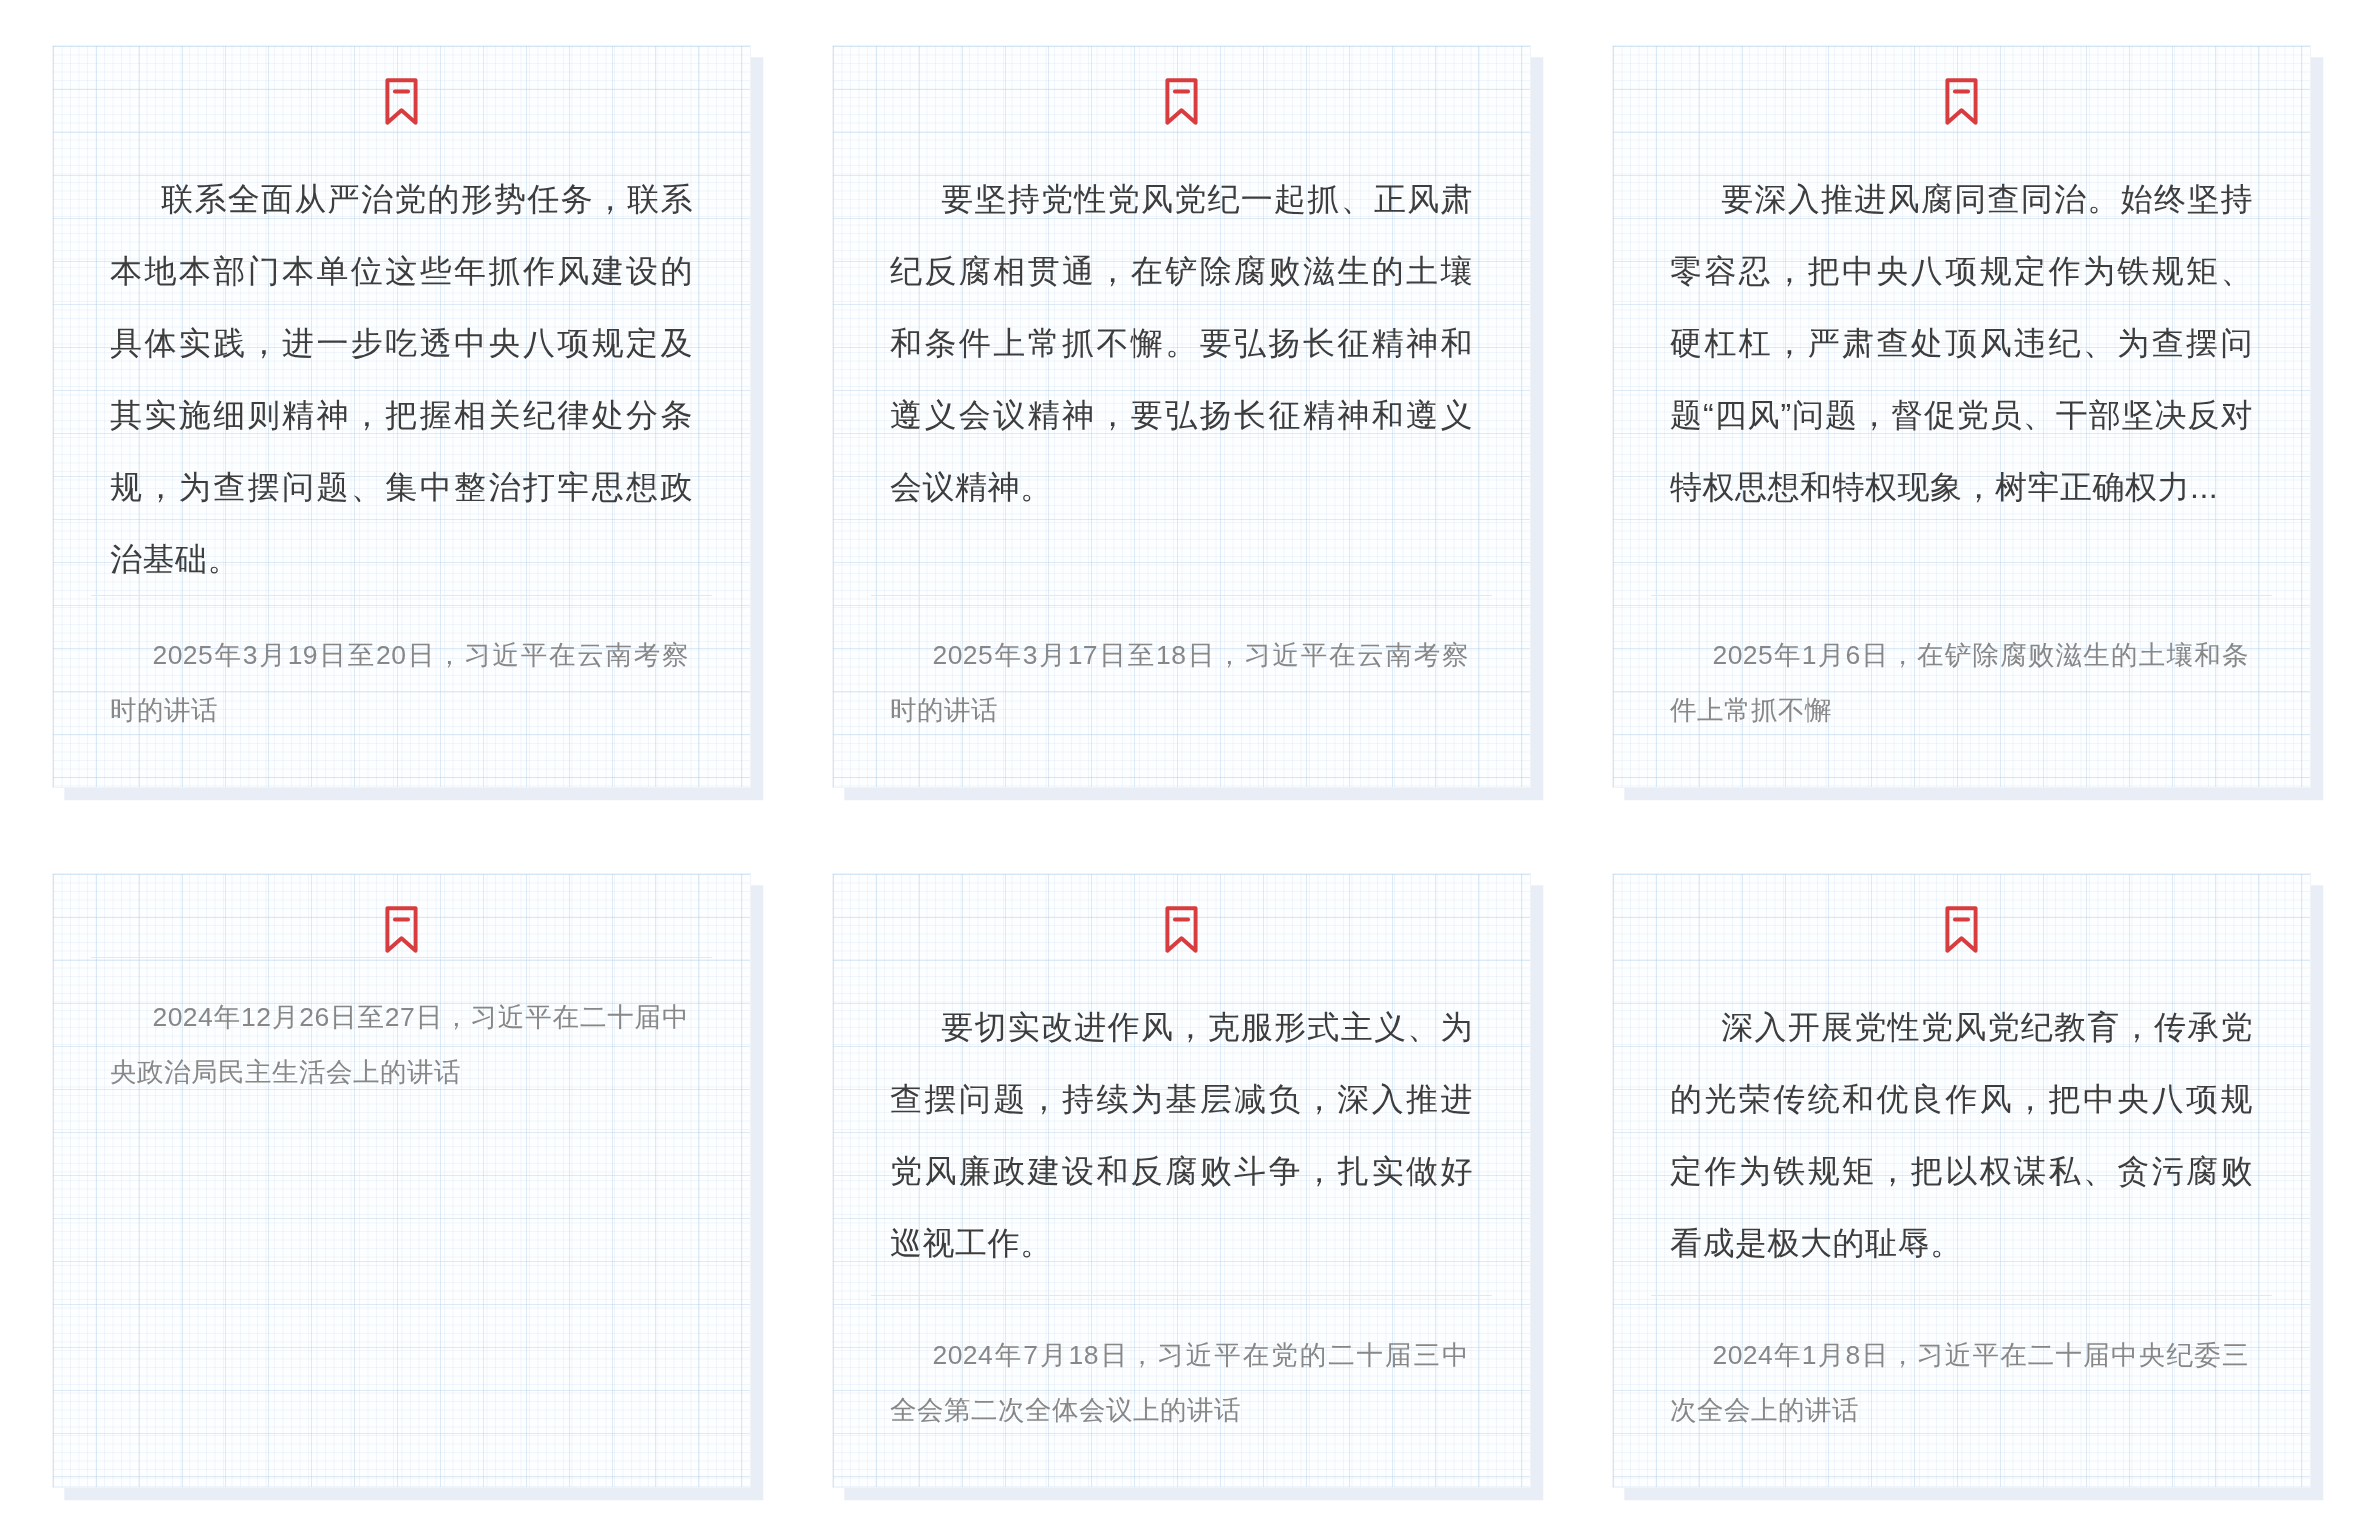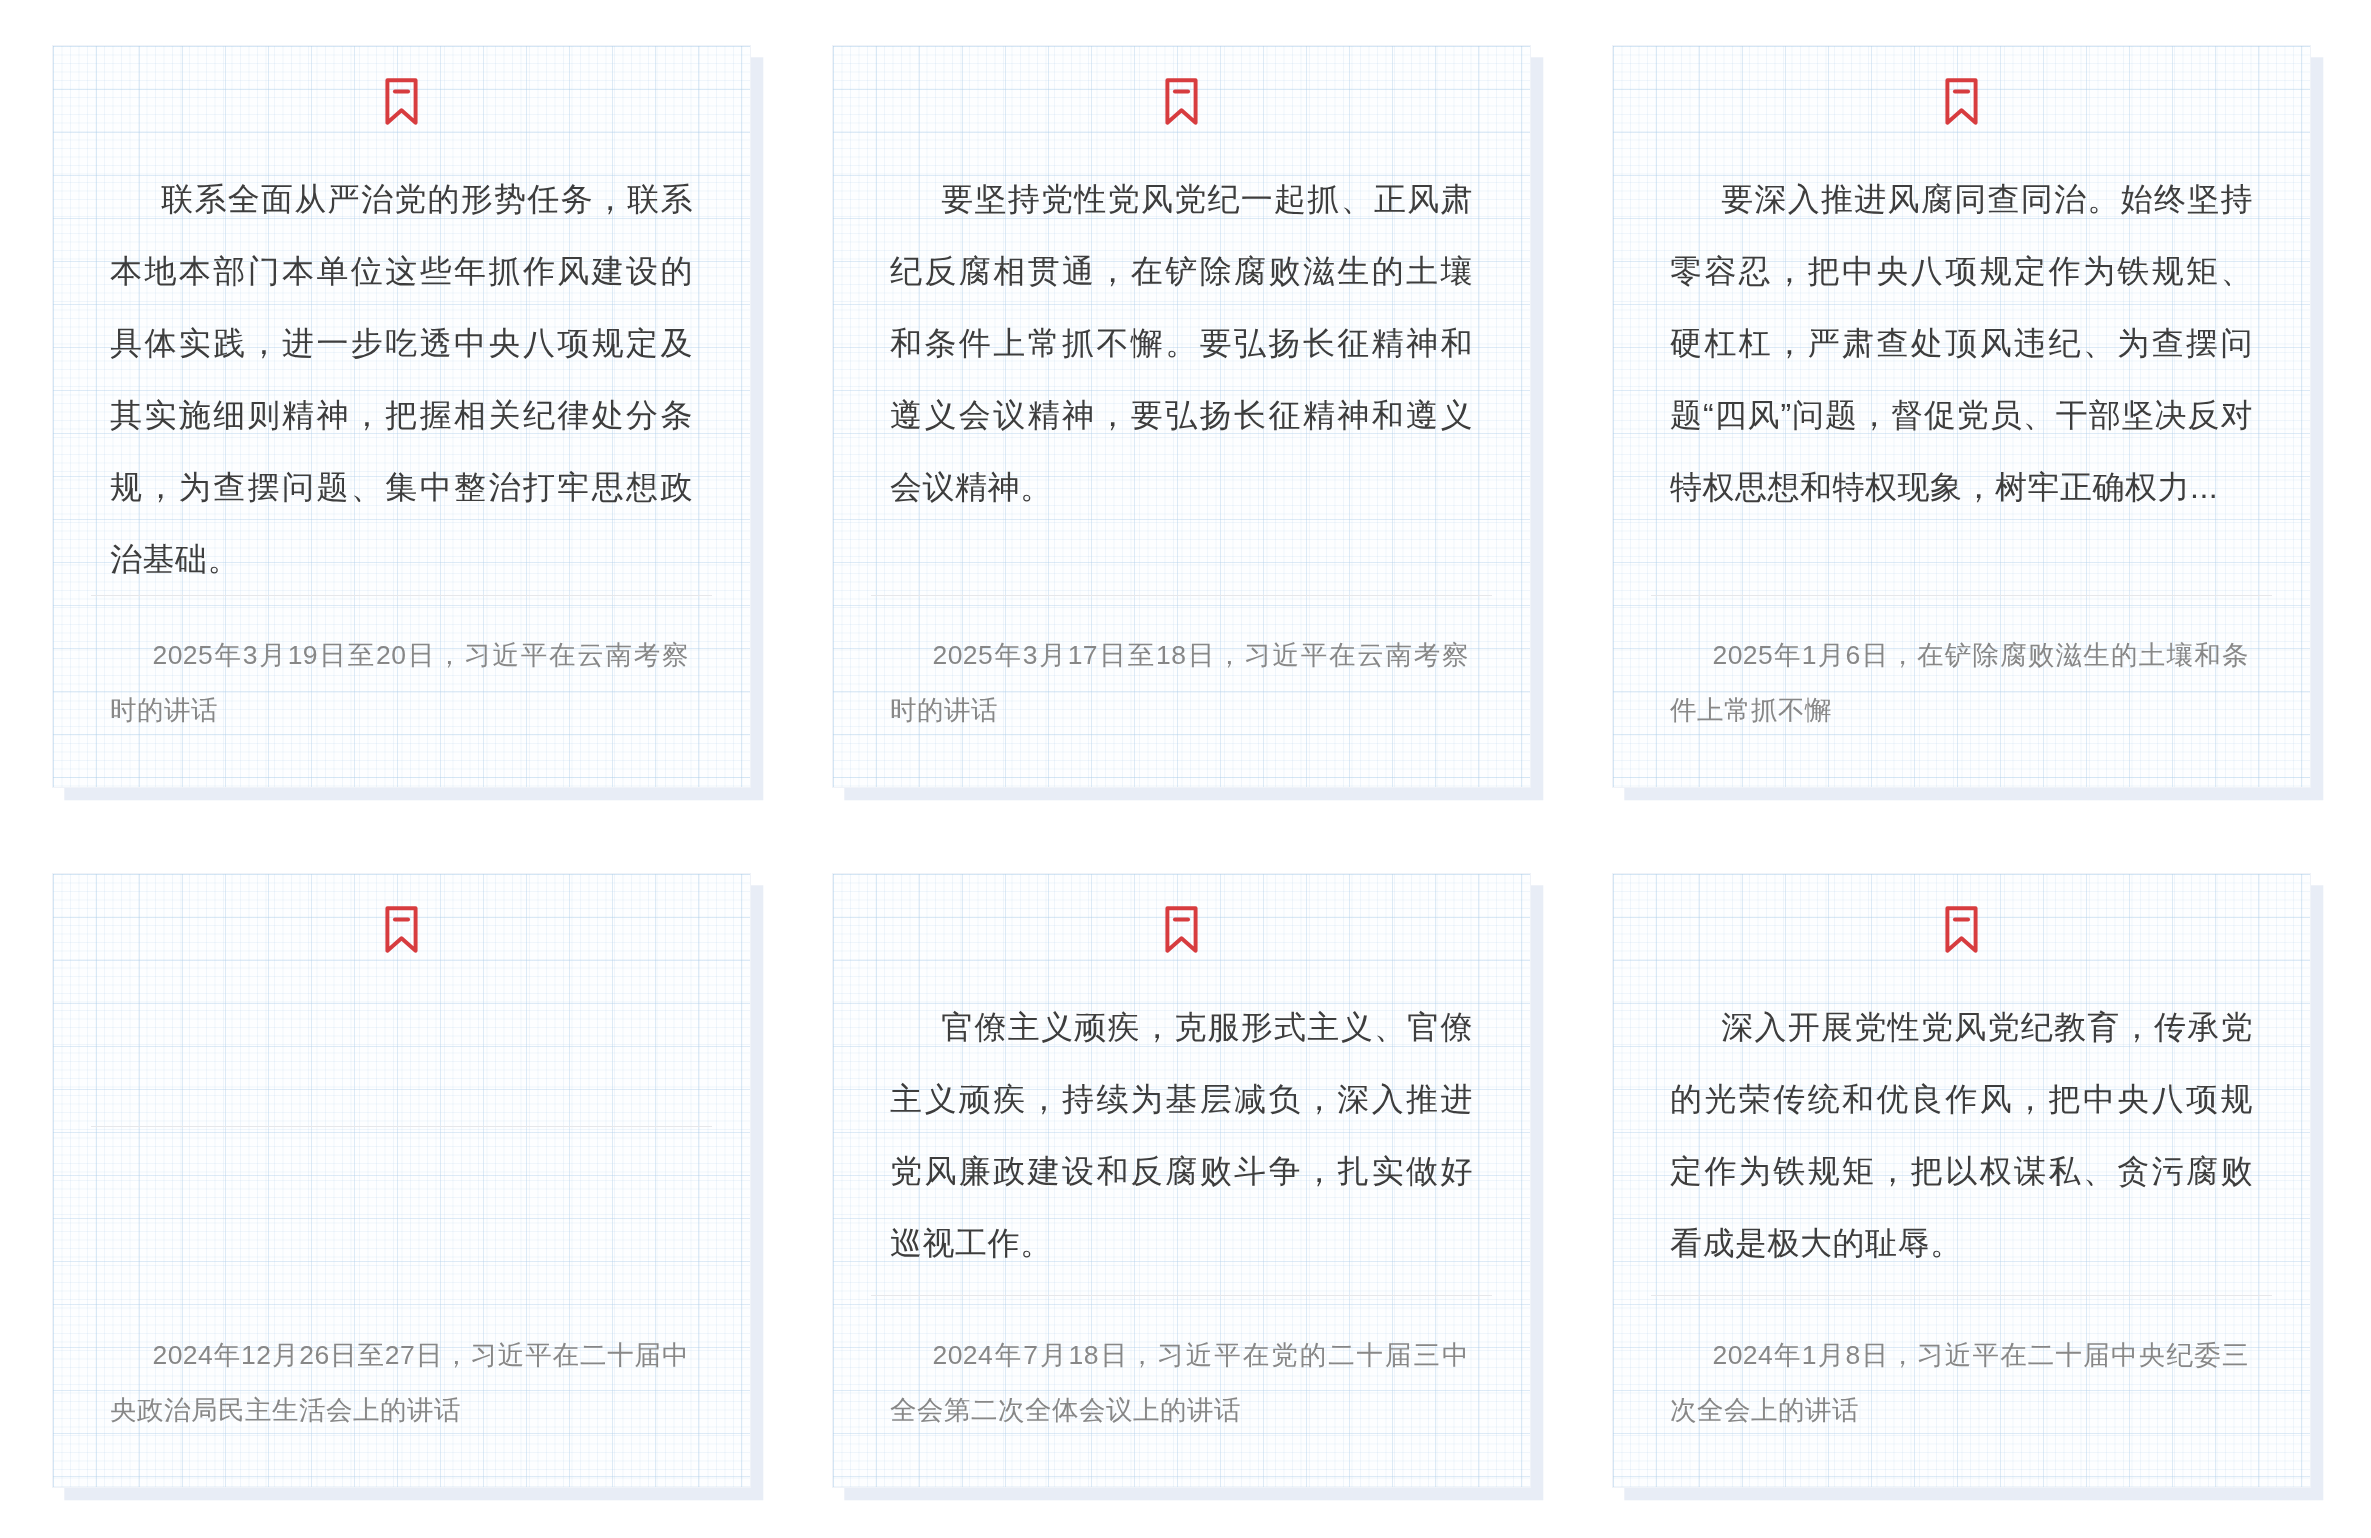--- a/index.html
+++ b/index.html
@@ -28,21 +28,20 @@
     flex-direction: column;
     border: 0.9px solid #f0f3f8;
     box-shadow: 12.3px 12.3px 0 0 #e8edf6;
     background-color: #fdfeff;
     background-image:
       linear-gradient(to right,  rgba(173,206,233,0.40) 0.9px, transparent 0.9px),
       linear-gradient(to bottom, rgba(173,206,233,0.40) 0.9px, transparent 0.9px),
       linear-gradient(to right,  rgba(173,206,233,0.18) 0.9px, transparent 0.9px),
       linear-gradient(to bottom, rgba(173,206,233,0.18) 0.9px, transparent 0.9px);
     background-size: 43px 43px, 43px 43px, 8.5px 8.5px, 8.5px 8.5px;
-    justify-content: space-between;
   }
   .icon-row {
     padding-top: 28px;
     display: flex;
     justify-content: center;
   }
   .bookmark {
     width: 47px;
     height: 55px;
     display: block;
@@ -126,21 +125,21 @@
     <p class="source">2024年12月26日至27日，习近平在二十届中央政治局民主生活会上的讲话</p>
   </div>
 
   <div class="card">
     <div class="icon-row">
       <svg class="bookmark" viewBox="0 0 25 29" fill="none" xmlns="http://www.w3.org/2000/svg">
         <path d="M5 3.2 H20 V25.8 L12.5 19.2 L5 25.8 Z" stroke="#d73c3f" stroke-width="2.1" stroke-linejoin="round" fill="none"></path>
         <path d="M9 9.2 H16" stroke="#d73c3f" stroke-width="2.1" stroke-linecap="round"></path>
       </svg>
     </div>
-    <p class="quote">官僚主义顽疾，克服形式主义、官僚主义顽疾，持续为基层减负，深入推进党风廉政建设和反腐败斗争，扎实做好巡视工作。</p>
+    <p class="quote">要切实改进作风，克服形式主义、为查摆问题，持续为基层减负，深入推进党风廉政建设和反腐败斗争，扎实做好巡视工作。</p>
     <div class="divider"></div>
     <p class="source">2024年7月18日，习近平在党的二十届三中全会第二次全体会议上的讲话</p>
   </div>
 
   <div class="card">
     <div class="icon-row">
       <svg class="bookmark" viewBox="0 0 25 29" fill="none" xmlns="http://www.w3.org/2000/svg">
         <path d="M5 3.2 H20 V25.8 L12.5 19.2 L5 25.8 Z" stroke="#d73c3f" stroke-width="2.1" stroke-linejoin="round" fill="none"></path>
         <path d="M9 9.2 H16" stroke="#d73c3f" stroke-width="2.1" stroke-linecap="round"></path>
       </svg>

